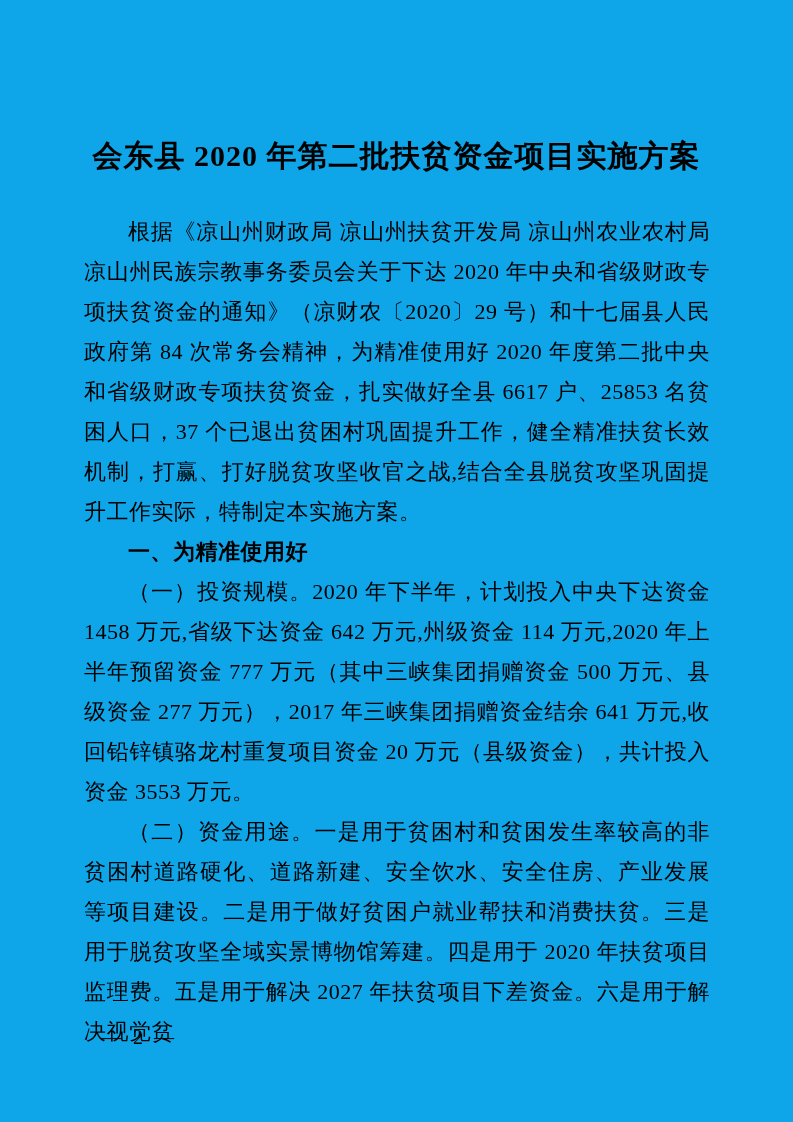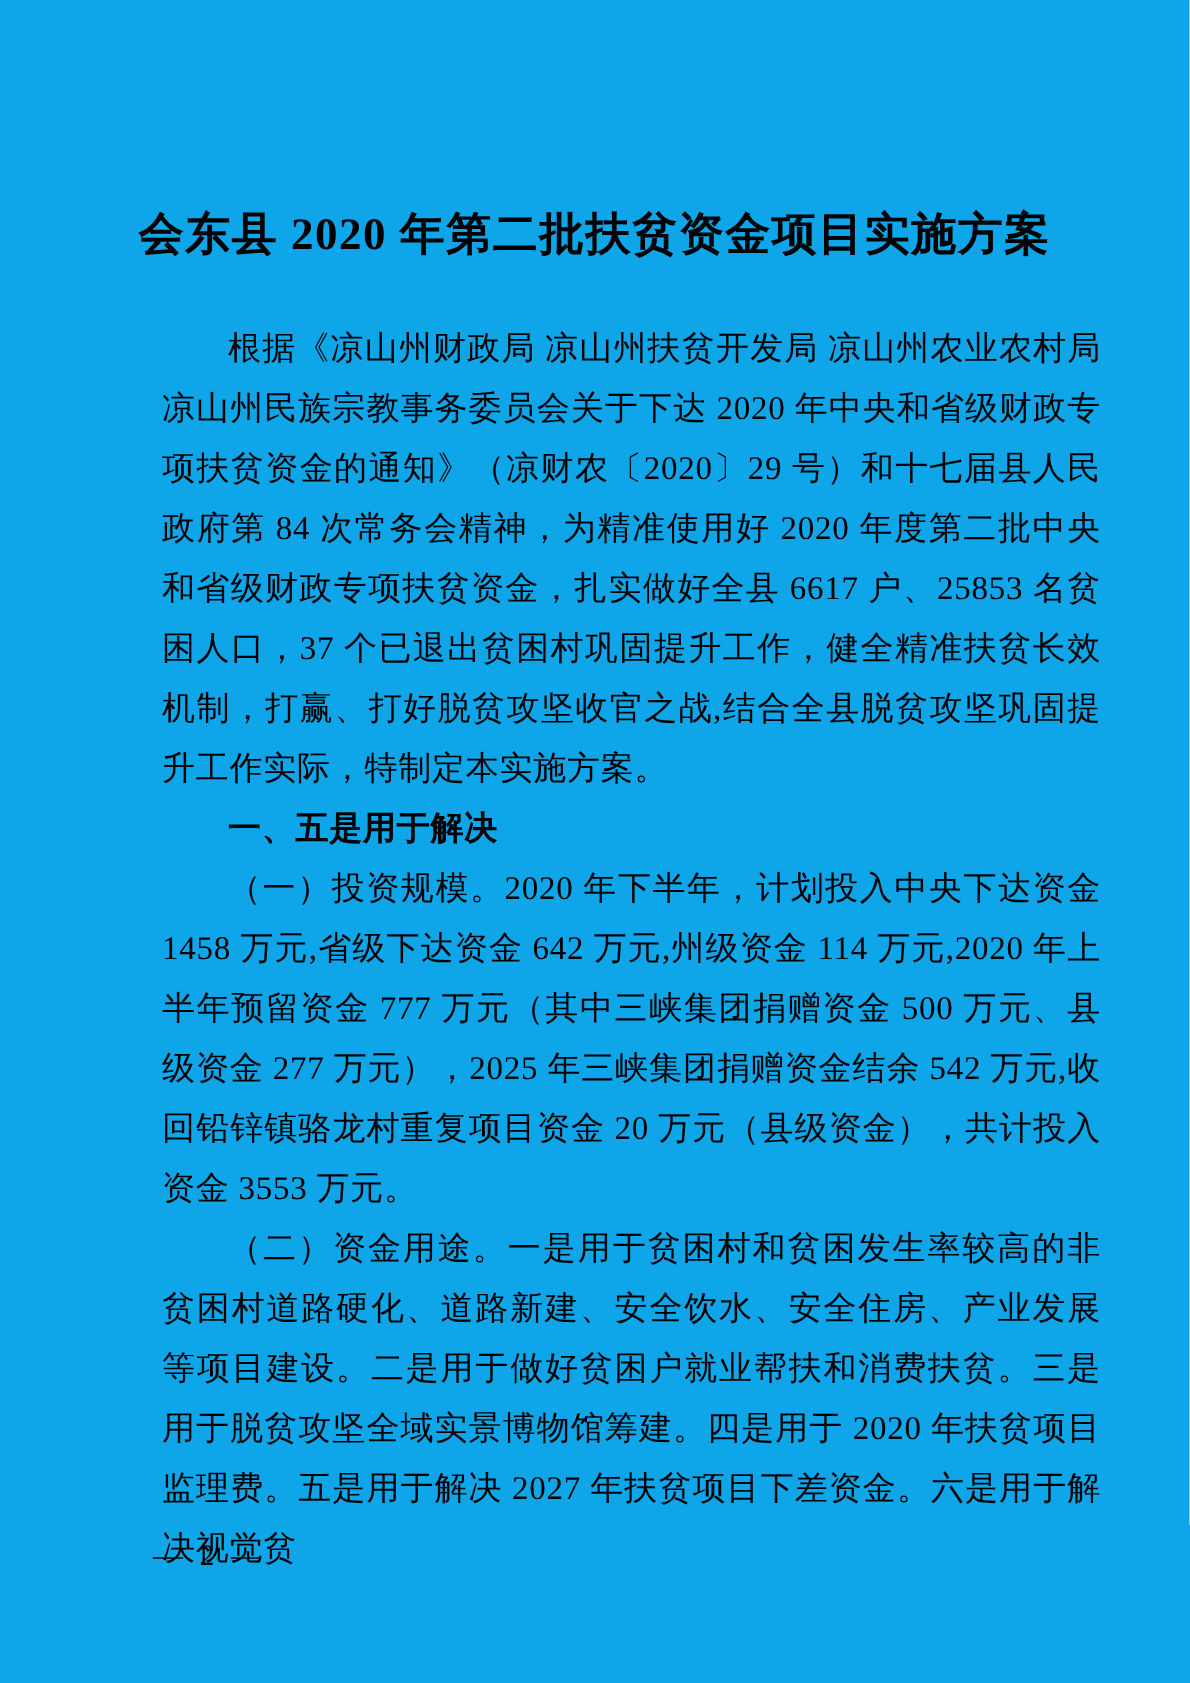--- a/index.html
+++ b/index.html
@@ -27,21 +27,20 @@
     font-size: 30px;
     font-weight: bold;
     letter-spacing: 1px;
     font-family: "Liberation Serif", serif;
   }
   .content {
     position: absolute;
     top: 212px;
     left: 84px;
     width: 626px;
-    margin-left: 24px;
   }
   .para {
     margin: 0;
     font-size: 22px;
     line-height: 40px;
     text-align: justify;
     text-indent: 2em;
     letter-spacing: 0.5px;
     word-break: break-all;
   }
@@ -65,20 +64,20 @@
 </style>
 </head>
 <body>
 
 <div class="page">
 
   <h1 class="doc-title">会东县 2020 年第二批扶贫资金项目实施方案</h1>
 
   <div class="content">
     <p class="para">根据《凉山州财政局 凉山州扶贫开发局 凉山州农业农村局 凉山州民族宗教事务委员会关于下达 2020 年中央和省级财政专项扶贫资金的通知》（凉财农〔2020〕29 号）和十七届县人民政府第 84 次常务会精神，为精准使用好 2020 年度第二批中央和省级财政专项扶贫资金，扎实做好全县 6617 户、25853 名贫困人口，37 个已退出贫困村巩固提升工作，健全精准扶贫长效机制，打赢、打好脱贫攻坚收官之战,结合全县脱贫攻坚巩固提升工作实际，特制定本实施方案。</p>
-    <p class="section-heading">一、五是用于解决</p>
-    <p class="para">（一）投资规模。2020 年下半年，计划投入中央下达资金 1458 万元,省级下达资金 642 万元,州级资金 114 万元,2020 年上半年预留资金 777 万元（其中三峡集团捐赠资金 500 万元、县级资金 277 万元），2025 年三峡集团捐赠资金结余 542 万元,收回铅锌镇骆龙村重复项目资金 20 万元（县级资金），共计投入资金 3553 万元。</p>
+    <p class="section-heading">一、为精准使用好</p>
+    <p class="para">（一）投资规模。2020 年下半年，计划投入中央下达资金 1458 万元,省级下达资金 642 万元,州级资金 114 万元,2020 年上半年预留资金 777 万元（其中三峡集团捐赠资金 500 万元、县级资金 277 万元），2017 年三峡集团捐赠资金结余 641 万元,收回铅锌镇骆龙村重复项目资金 20 万元（县级资金），共计投入资金 3553 万元。</p>
     <p class="para">（二）资金用途。一是用于贫困村和贫困发生率较高的非贫困村道路硬化、道路新建、安全饮水、安全住房、产业发展等项目建设。二是用于做好贫困户就业帮扶和消费扶贫。三是用于脱贫攻坚全域实景博物馆筹建。四是用于 2020 年扶贫项目监理费。五是用于解决 2027 年扶贫项目下差资金。六是用于解决视觉贫</p>
   </div>
 
   <div class="page-footer">— 2 —</div>
 
 </div>
 
 </body></html>

